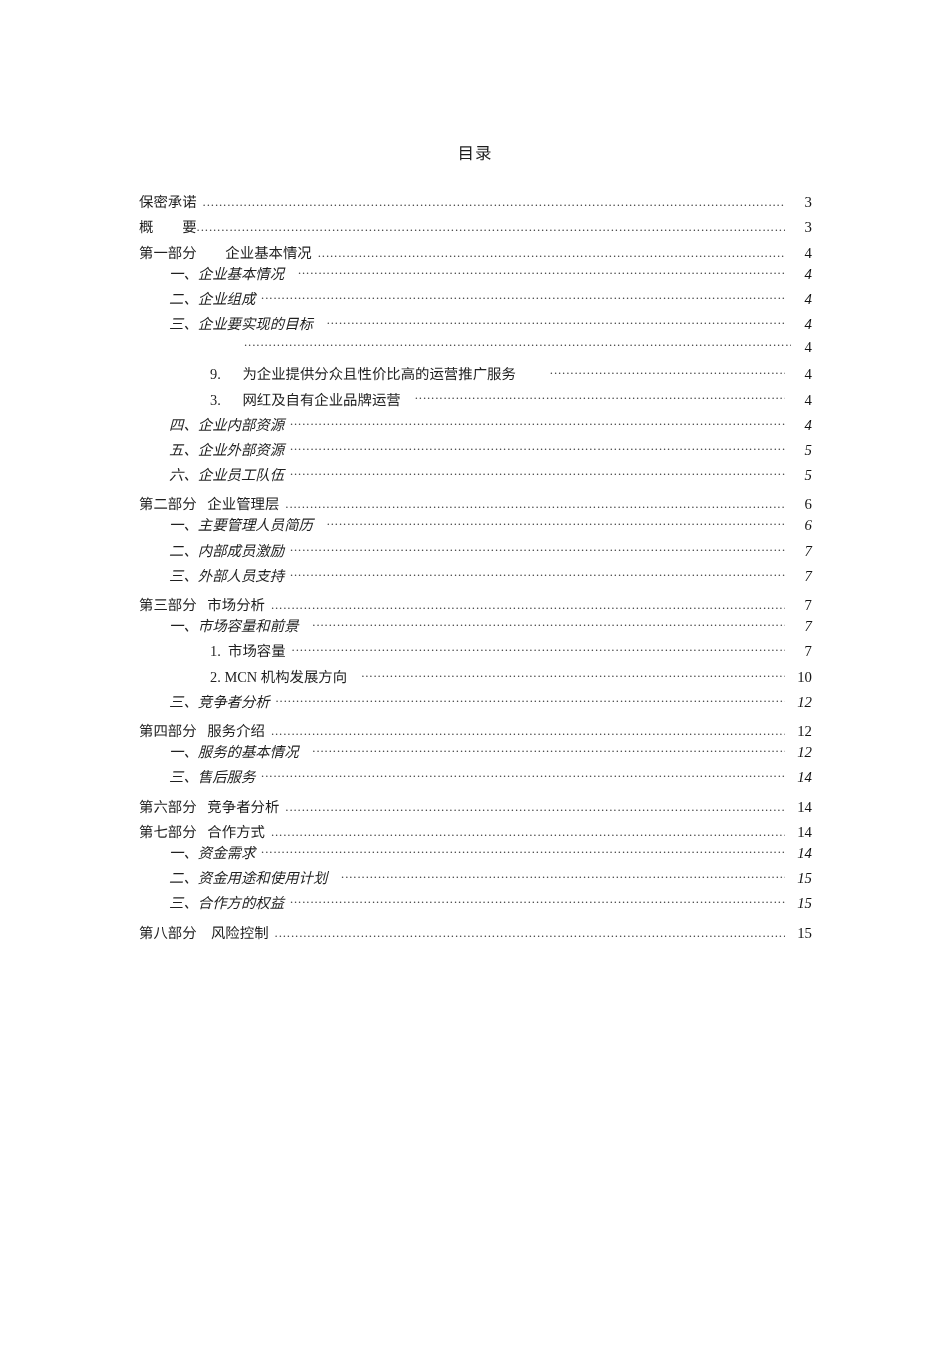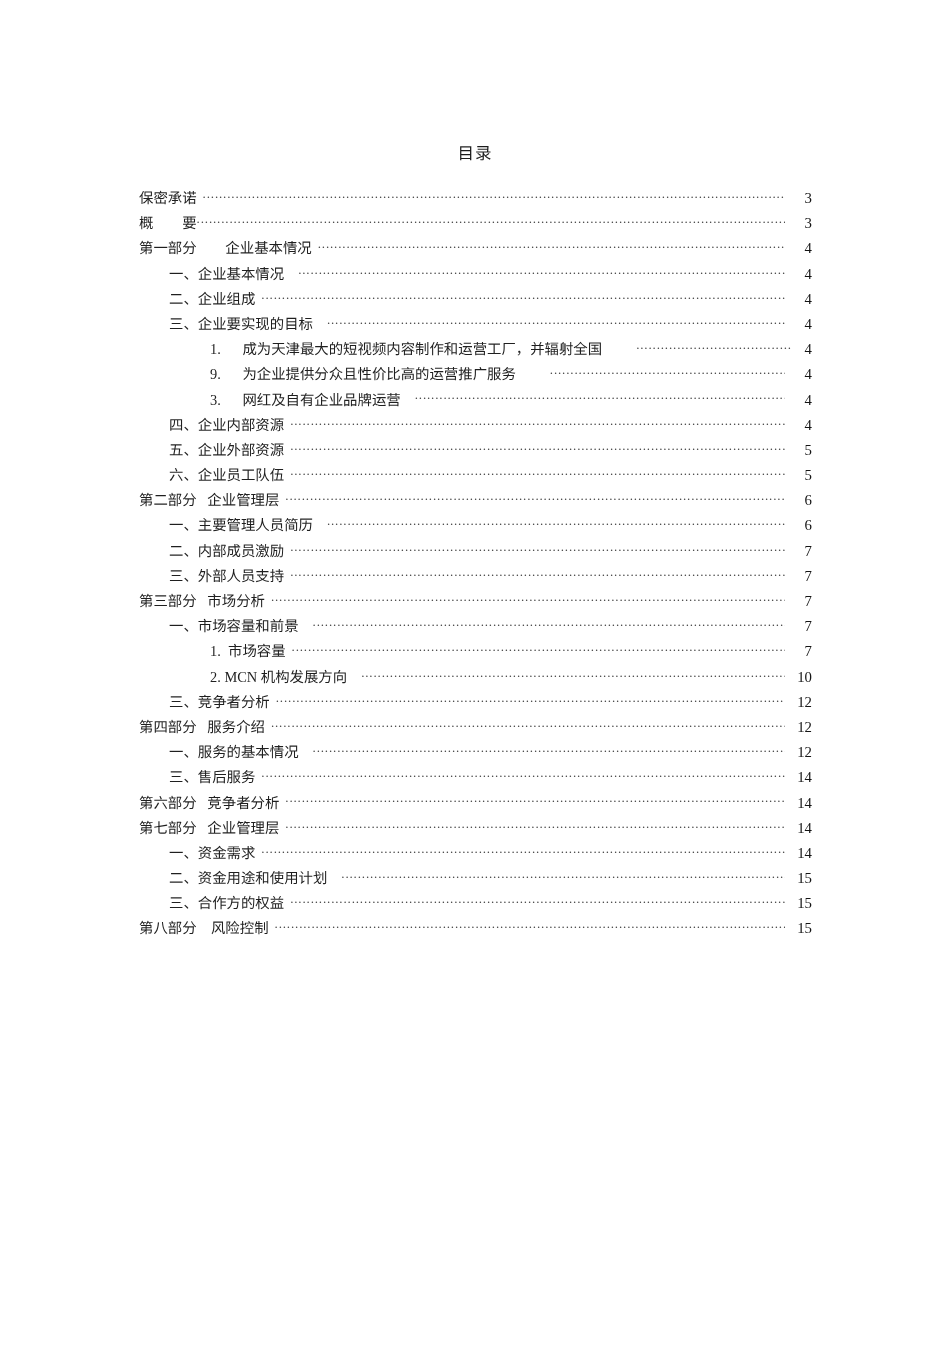--- a/index.html
+++ b/index.html
@@ -45,22 +45,22 @@
   .toc-row {
     display: flex;
     align-items: baseline;
     height: 25.2px;
     font-size: 14.4px;
     color: #1f1f1f;
     white-space: nowrap;
   }
 
   
-  .lvl-0 { padding-left: 0px; }
-  .lvl-1 { padding-left: 30px; }
+  .lvl-0 { padding-left: 0px; align-items: flex-end; }
+  .lvl-1 { padding-left: 30px; font-style: italic; }
   .lvl-2 { padding-left: 71px; }
 
   .toc-label {
     flex: 0 0 auto;
     white-space: pre;
   }
 
   .toc-dots {
     flex: 1 1 auto;
     overflow: hidden;
@@ -131,21 +131,20 @@
         <span class="toc-label">二、企业组成</span>
         <span class="toc-dots"></span>
         <span class="toc-page">4</span>
       </div>
       <div class="toc-row lvl-1 gap-md">
         <span class="toc-label">三、企业要实现的目标</span>
         <span class="toc-dots"></span>
         <span class="toc-page">4</span>
       </div>
       <div class="toc-row lvl-2 gap-lg tight">
-        <span class="toc-label">1.      成为天津最大的短视频内容制作和运营工厂，并辐射全国</span>
         <span class="toc-dots"></span>
         <span class="toc-page">4</span>
       </div>
       <div class="toc-row lvl-2 gap-lg">
         <span class="toc-label">9.      为企业提供分众且性价比高的运营推广服务</span>
         <span class="toc-dots"></span>
         <span class="toc-page">4</span>
       </div>
       <div class="toc-row lvl-2 gap-md">
         <span class="toc-label">3.      网红及自有企业品牌运营</span>
@@ -226,21 +225,21 @@
         <span class="toc-label">三、售后服务</span>
         <span class="toc-dots"></span>
         <span class="toc-page">14</span>
       </div>
       <div class="toc-row lvl-0 gap-sm">
         <span class="toc-label">第六部分   竞争者分析</span>
         <span class="toc-dots"></span>
         <span class="toc-page">14</span>
       </div>
       <div class="toc-row lvl-0 gap-sm">
-        <span class="toc-label">第七部分   企业管理层</span>
+        <span class="toc-label">第七部分   合作方式</span>
         <span class="toc-dots"></span>
         <span class="toc-page">14</span>
       </div>
       <div class="toc-row lvl-1 gap-sm">
         <span class="toc-label">一、资金需求</span>
         <span class="toc-dots"></span>
         <span class="toc-page">14</span>
       </div>
       <div class="toc-row lvl-1 gap-md">
         <span class="toc-label">二、资金用途和使用计划</span>

